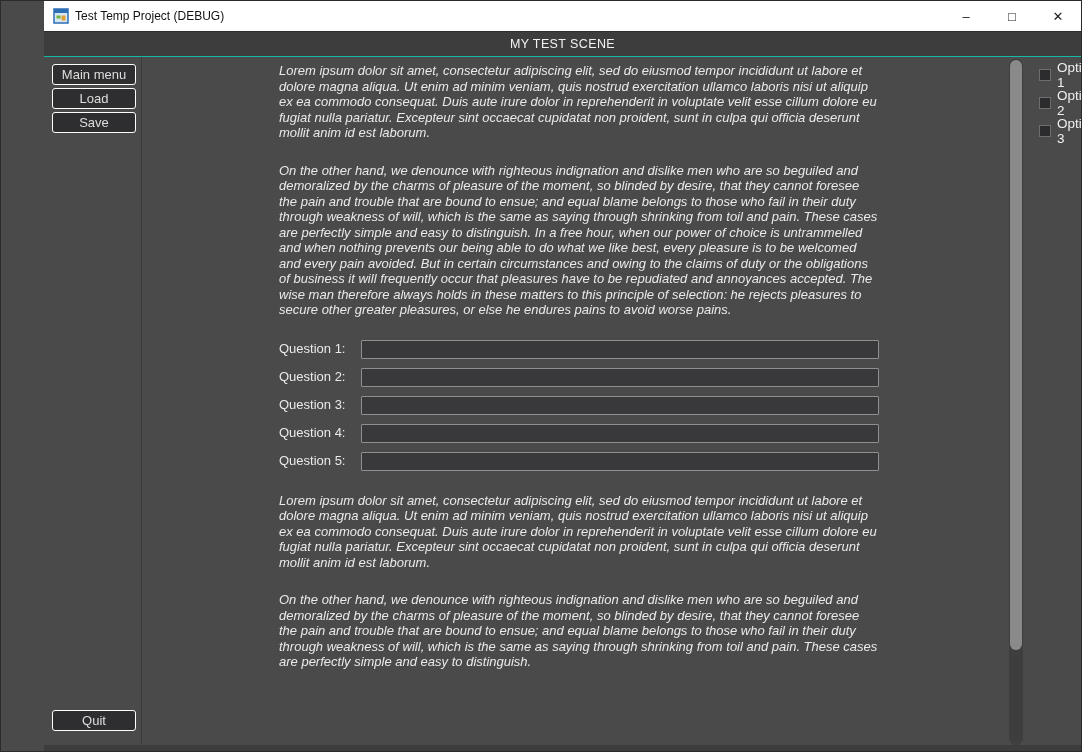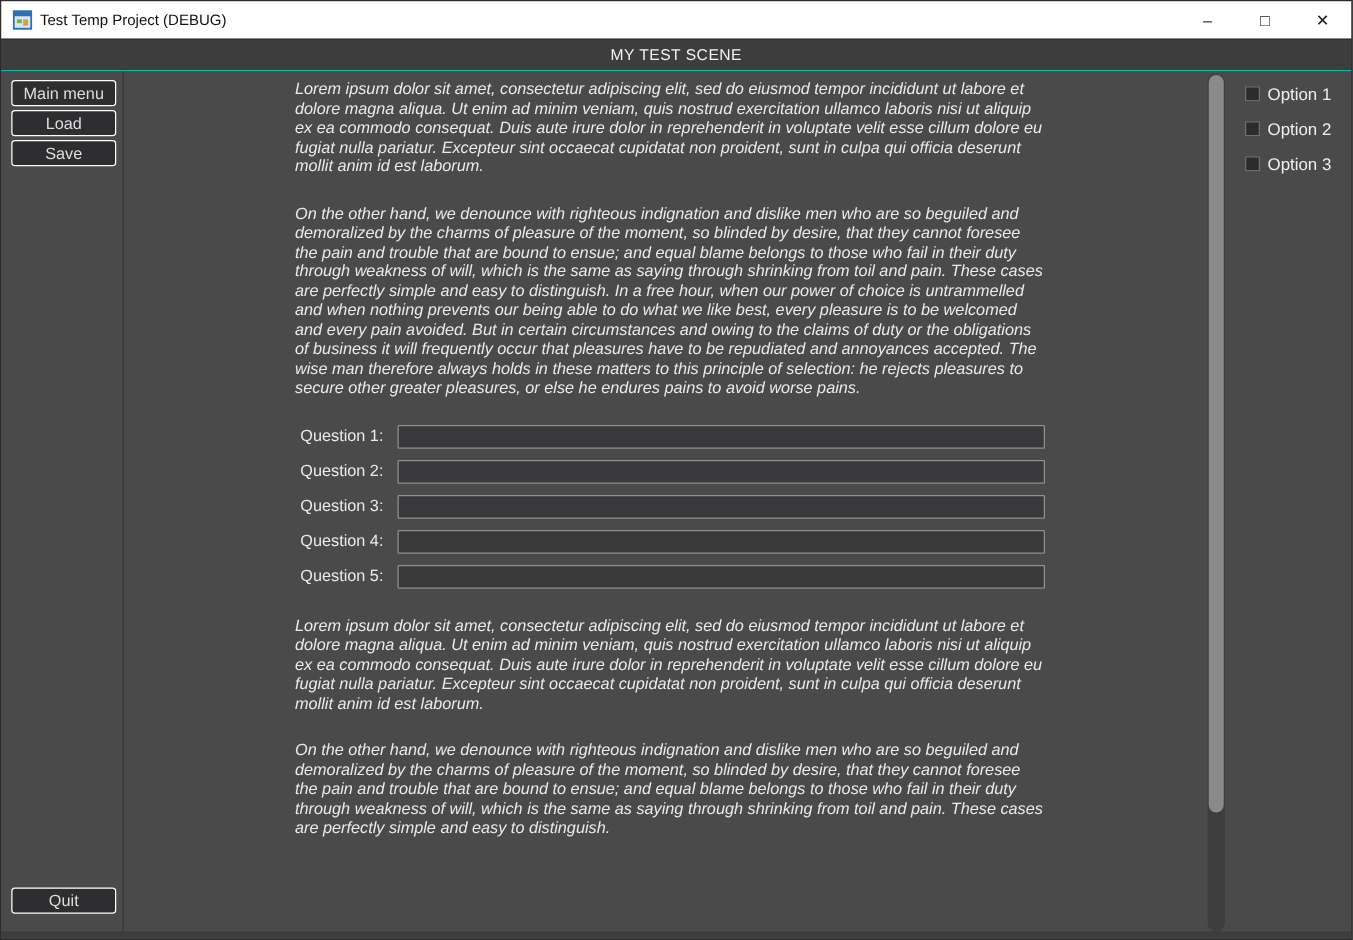--- a/index.html
+++ b/index.html
@@ -6,20 +6,21 @@
   html, body { width: 1082px; height: 752px; overflow: hidden; }
   body {
     font-family: "Liberation Sans", sans-serif;
     background: #4a4a4a;
   }
   .window {
     width: 1082px; height: 752px;
     display: flex; flex-direction: column;
     background: #4a4a4a;
     border: 1px solid #2b2b2b;
+    padding-left: 43px;
   }
   
   .titlebar {
     height: 30px; background: #ffffff; color: #000;
     display: flex; align-items: center; flex: 0 0 auto;
   }
   .app-icon { width: 16px; height: 16px; margin: 0 6px 0 9px; display: inline-block; }
   .titlebar-title { font-size: 12px; color: #111; }
   .win-controls { margin-left: auto; display: flex; height: 100%; }
   .win-btn {
@@ -50,21 +51,21 @@
   .quit-btn { position: absolute; left: 8px; bottom: 20px; margin-bottom: 0; }
   
   .content {
     position: absolute; left: 235px; top: 0; width: 600px; height: 100%;
     overflow: hidden; padding-top: 6px;
     color: #eaeaea; font-size: 13px; line-height: 15.5px;
   }
   .content p { margin-bottom: 22px; font-style: italic; }
   .questions-block { margin-bottom: 22px; margin-top: 3px; }
   .qrow { display: flex; align-items: center; margin-bottom: 9px; }
-  .qlabel { width: 75px; text-align: center; margin-right: 7px; color: #eaeaea; font-size: 13px; flex: 0 0 auto; }
+  .qlabel { width: 75px; text-align: left; margin-right: 7px; color: #eaeaea; font-size: 13px; flex: 0 0 auto; }
   .qinput {
     flex: 1 1 auto; height: 19px;
     background: #39393b; border: 1px solid #8f8f8f; border-radius: 1px;
     color: #eaeaea; font-size: 13px; padding: 0 4px; outline: none;
     font-family: "Liberation Sans", sans-serif;
   }
   
   .scrollbar-track {
     position: absolute; left: 965px; top: 2px; bottom: 6px; width: 14px;
     background: #3e3e3e; border-radius: 7px;

